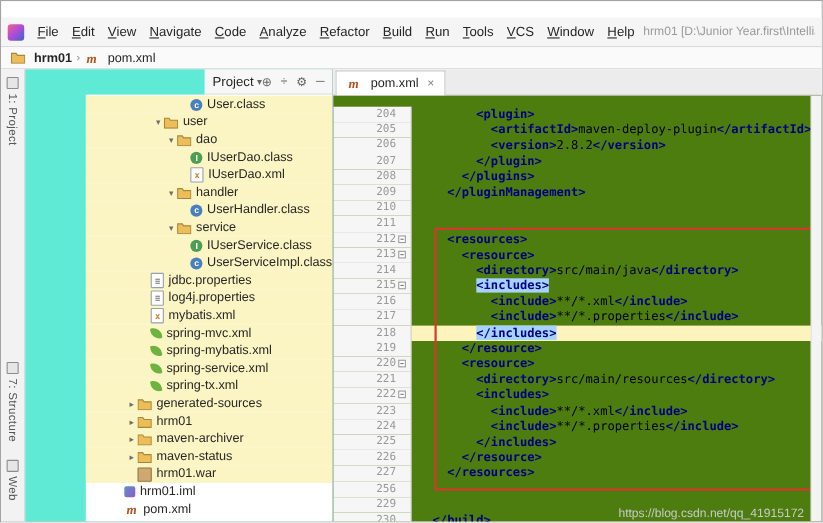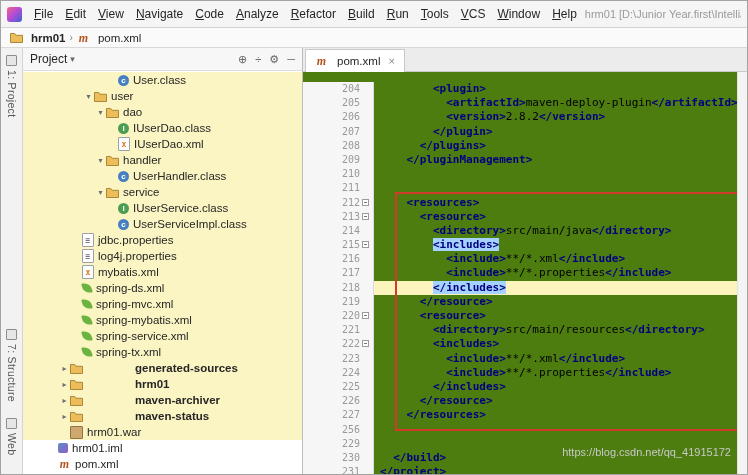--- a/index.html
+++ b/index.html
@@ -2,21 +2,21 @@
 <html><head>
 <meta charset="utf-8">
 <style>
   html,body{margin:0;padding:0;width:748px;height:475px;overflow:hidden;
     font-family:"Liberation Sans",sans-serif;background:#e9e9e9;}
   .app{width:748px;height:475px;box-sizing:border-box;border:1px solid #a3a3a3;
     display:flex;flex-direction:column;background:#fff;}
 
   
   .titlebar{height:26px;flex:none;display:flex;align-items:center;gap:2px;
-    padding:0 6px;background:#f5f5f5;border-bottom:1px solid #d4d4d4;}
+    padding:0 6px;background:#f5f5f5;border-bottom:1px solid #d4d4d4;margin-top:15px;}
   .app-icon{width:15px;height:15px;border-radius:3px;flex:none;
     background:linear-gradient(135deg,#f4657f 0%,#b74bd6 45%,#3e63d0 100%);}
   .menus{display:flex;margin-left:4px;}
   .menu-item{padding:2px 6px;font-size:12px;color:#262626;cursor:default;display:inline-block;}
   .menu-item::first-letter{text-decoration:underline;}
   .win-title{margin-left:auto;font-size:11px;color:#9a9a9a;white-space:nowrap;
     overflow:hidden;max-width:260px;}
 
   
   .navbar{height:19px;flex:none;display:flex;align-items:center;gap:4px;
@@ -31,30 +31,30 @@
   
   .strip{width:21px;flex:none;background:#f2f2f2;border-right:1px solid #d4d4d4;
     display:flex;flex-direction:column;align-items:center;padding:7px 0 3px;}
   .strip-btn{display:flex;flex-direction:column;align-items:center;gap:4px;margin-bottom:16px;cursor:default;}
   .strip-ic{width:9px;height:9px;border:1px solid #8d8d8d;border-radius:1px;background:#e6e6e6;}
   .vtext{writing-mode:vertical-rl;font-size:10.5px;color:#555;letter-spacing:.3px;}
   .strip-spacer{flex:1;}
 
   
   .project{width:279px;flex:none;display:flex;flex-direction:column;min-height:0;
-    background:#5eead4;border-right:1px solid #bdbdbd;}
+    background:#5eead4;border-right:1px solid #bdbdbd;align-items:flex-end;}
   .phead{height:22px;flex:none;display:flex;align-items:center;padding:0 7px;
     background:#f7f7f7;border-bottom:1px solid #ddd;font-size:12px;color:#262626;}
   .caret{font-size:9px;color:#666;margin-left:3px;}
   .ptools{margin-left:auto;display:flex;gap:8px;color:#666;font-size:11px;}
   .ptools span{cursor:default;}
   .tree{flex:1;overflow:hidden;font-size:11.5px;color:#262626;background:#fff;padding-top:1px;}
   .trow{height:16px;display:flex;align-items:center;white-space:nowrap;cursor:default;}
   .trow.hl{background:#fbf4c3;}
-  .trow.bold .tlabel{font-weight:bold;margin-left:48px;}
+  .trow.bold .tlabel{font-weight:normal;}
   .tpad{flex:none;}
   .chev{width:11px;flex:none;font-size:8px;color:#6e6e6e;text-align:center;}
   .ticon{flex:none;display:inline-flex;align-items:center;justify-content:center;
     width:13px;height:13px;margin-right:4px;}
   .circ{border-radius:50%;width:11px;height:11px;color:#fff;
     font:bold 8px/11px "Liberation Sans",sans-serif;text-align:center;}
   .i-class{background:#477fc0;}
   .i-interface{background:#4d9e53;}
   .i-xml{width:10px;height:12px;background:#fdfdfd;border:1px solid #9aa1a8;border-radius:1px;
     font:bold 8px/11px "DejaVu Sans Mono",monospace;color:#d27c22;}
@@ -257,26 +257,20 @@
           <div class="trow hl">
             <span class="tpad" style="width: 48px;"></span>
             <span class="chev"></span>
             <span class="ticon i-xml">x</span>
             <span class="tlabel">mybatis.xml</span>
           </div>
           <div class="trow hl">
             <span class="tpad" style="width: 48px;"></span>
             <span class="chev"></span>
             <span class="ticon i-spring"></span>
-            <span class="tlabel">spring-ds.xml</span>
-          </div>
-          <div class="trow hl">
-            <span class="tpad" style="width: 48px;"></span>
-            <span class="chev"></span>
-            <span class="ticon i-spring"></span>
             <span class="tlabel">spring-mvc.xml</span>
           </div>
           <div class="trow hl">
             <span class="tpad" style="width: 48px;"></span>
             <span class="chev"></span>
             <span class="ticon i-spring"></span>
             <span class="tlabel">spring-mybatis.xml</span>
           </div>
           <div class="trow hl">
             <span class="tpad" style="width: 48px;"></span>

